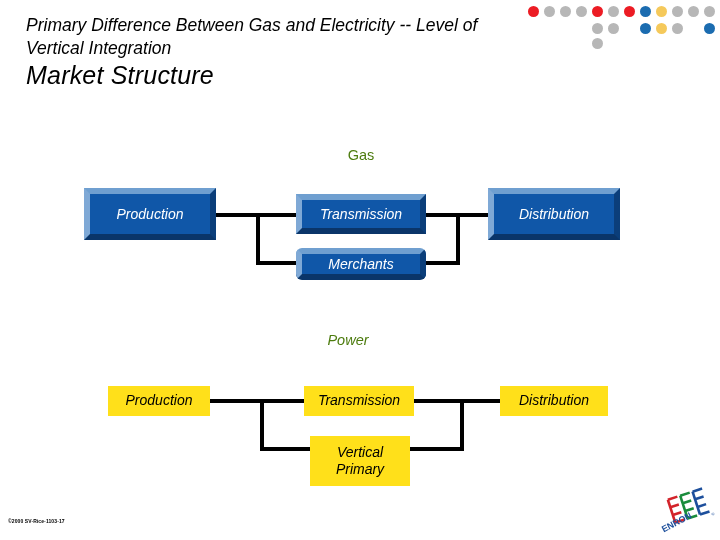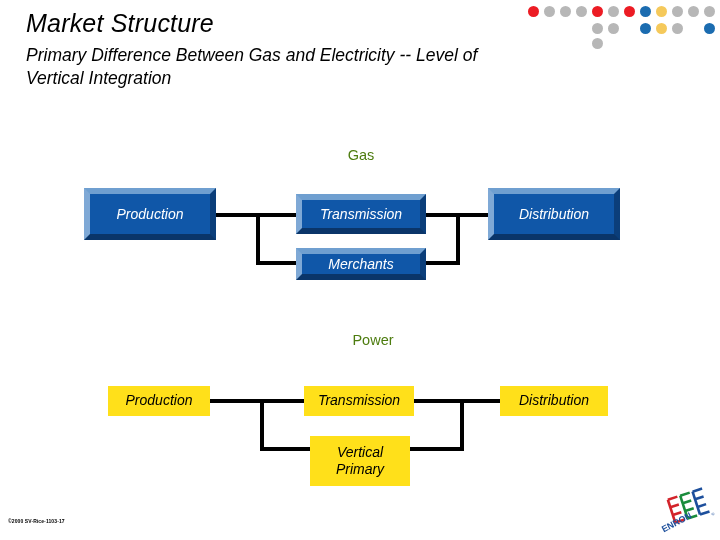--- a/index.html
+++ b/index.html
@@ -57,21 +57,21 @@
 
   
   .section-label {
     position: absolute;
     font-size: 14.5px;
     color: #4d7c0f;
     text-align: center;
     white-space: nowrap;
   }
   #label-gas   { left: 318px; top: 147px; width: 86px; }
-  #label-power { left: 330px; top: 332px; width: 86px; }
+  #label-power { left: 305px; top: 332px; width: 86px; font-style: italic; }
 
   
   .line {
     position: absolute;
     background: #000000;
   }
   .line.h { height: 4px; }
   .line.v { width: 4px; }
 
   
@@ -127,22 +127,22 @@
     left: 660px;
     top: 484px;
     width: 56px;
     height: 52px;
   }
 </style>
 </head>
 <body>
 
 <div id="title-block">
+  <div id="page-subtitle">Primary Difference Between Gas and Electricity -- Level of Vertical Integration</div>
   <div id="page-title">Market Structure</div>
-  <div id="page-subtitle">Primary Difference Between Gas and Electricity -- Level of Vertical Integration</div>
 </div>
 
 <div id="dot-grid">
     <span class="dot" style="left: 0px; top: 0px; background: rgb(236, 28, 36);"></span>
     <span class="dot" style="left: 16px; top: 0px; background: rgb(183, 183, 183);"></span>
     <span class="dot" style="left: 32px; top: 0px; background: rgb(183, 183, 183);"></span>
     <span class="dot" style="left: 48px; top: 0px; background: rgb(183, 183, 183);"></span>
     <span class="dot" style="left: 64px; top: 0px; background: rgb(236, 28, 36);"></span>
     <span class="dot" style="left: 80px; top: 0px; background: rgb(183, 183, 183);"></span>
     <span class="dot" style="left: 96px; top: 0px; background: rgb(236, 28, 36);"></span>
@@ -176,21 +176,21 @@
 </div>
 
 <div class="gbox" style="left:296px; top:194px; width:130px; height:40px;">
   <span>Transmission</span>
 </div>
 
 <div class="gbox" style="left:488px; top:188px; width:132px; height:52px;">
   <span>Distribution</span>
 </div>
 
-<div class="gbox" style="left:296px; top:248px; width:130px; height:32px;">
+<div class="gbox" style="left:296px; top:248px; width:130px; height:32px;border-radius:6px;">
   <span>Merchants</span>
 </div>
 
 <div class="section-label" id="label-power">Power</div>
 
 <div class="line h" style="left:204px; top:399px; width:60px;"></div>
 <div class="line h" style="left:260px; top:399px; width:50px;"></div>
 <div class="line v" style="left:260px; top:399px; height:52px;"></div>
 <div class="line h" style="left:260px; top:447px; width:54px;"></div>
 <div class="line h" style="left:408px; top:399px; width:56px;"></div>

